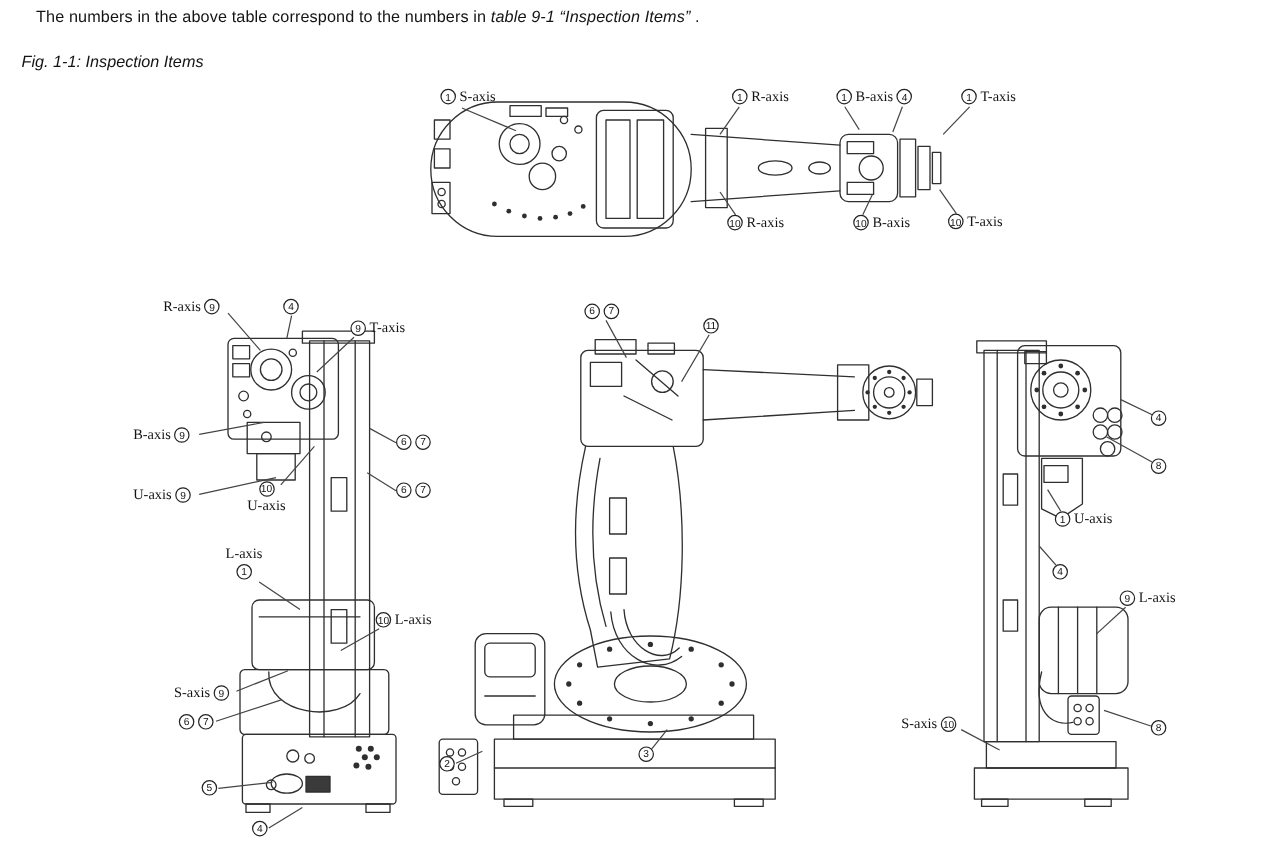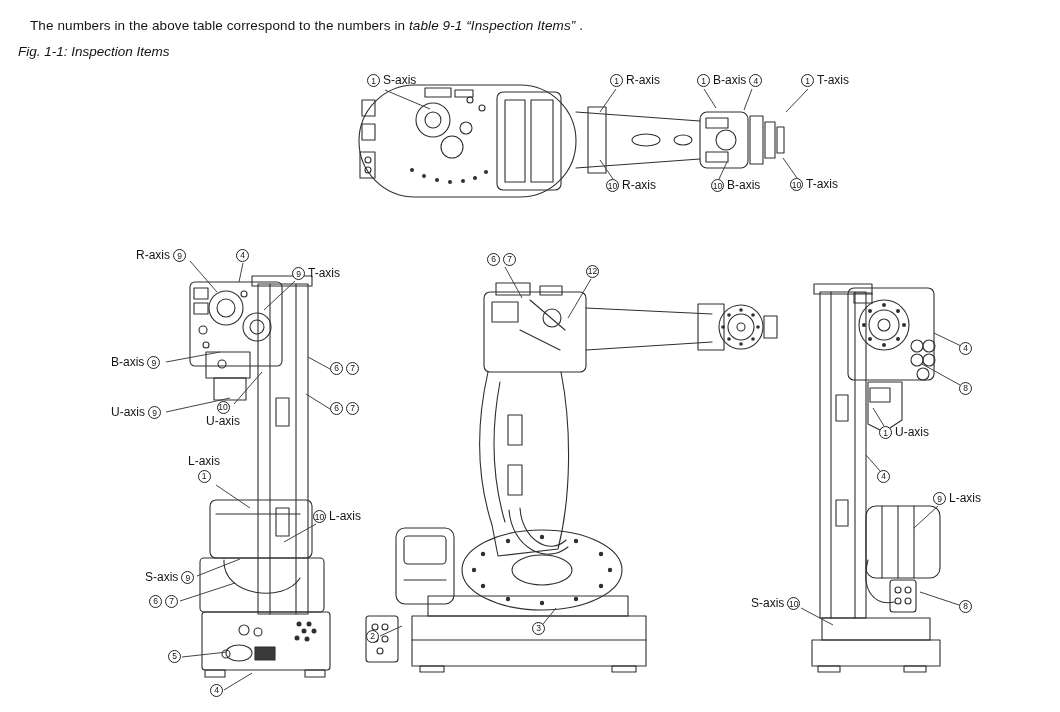--- a/index.html
+++ b/index.html
@@ -6,21 +6,21 @@
   html,body { width:1060px; height:712px; }
   body {
     background:#ffffff;
     font-family:"Liberation Sans", sans-serif;
     color:#141414;
     position:relative;
     overflow:hidden;
   }
   .page { position:absolute; inset:0; }
   .intro {
-    position:absolute; left:30px; top:18px;
+    position:absolute; left:30px; top:6px;
     font-size:13.5px; letter-spacing:0.1px;
   }
   .intro .it { font-style:italic; }
   .caption {
     position:absolute; left:18px; top:44px;
     font-size:13.5px; font-style:italic;
   }
   .figure { position:absolute; left:0; top:0; width:1060px; height:712px; }
   svg.art { position:absolute; left:0; top:0; }
   #leader-lines line { stroke:#444; stroke-width:1; }
@@ -29,21 +29,21 @@
     display:flex; flex-direction:row; align-items:center; gap:3px;
     font-size:12px; line-height:1.15; white-space:nowrap; color:#141414;
   }
   .callout.stack { flex-direction:column; align-items:center; gap:1px; }
   .circ {
     display:inline-flex; align-items:center; justify-content:center;
     width:13px; height:13px; min-width:13px;
     border:1px solid #222; border-radius:50%;
     font-size:8.5px; line-height:1; background:#fff;
   }
-  .axis-text { background:transparent; }
+  .axis-text { background:transparent;font-family:Liberation Serif, serif; }
 </style>
 </head>
 <body>
 
 <div class="page">
 
   <p class="intro"><span>The numbers in the above table correspond to the numbers in </span><span class="it">table 9-1  “Inspection Items”</span><span> .</span></p>
 
   <p class="caption">Fig. 1-1: Inspection Items</p>
 
@@ -361,21 +361,21 @@
         <span class="circ">5</span>
       </div>
       <div class="callout" style="left: 210px; top: 684px;">
         <span class="circ">4</span>
       </div>
       <div class="callout" style="left: 487px; top: 253px;">
         <span class="circ">6</span>
         <span class="circ">7</span>
       </div>
       <div class="callout" style="left: 586px; top: 265px;">
-        <span class="circ">12</span>
+        <span class="circ">11</span>
       </div>
       <div class="callout" style="left: 366px; top: 630px;">
         <span class="circ">2</span>
       </div>
       <div class="callout" style="left: 532px; top: 622px;">
         <span class="circ">3</span>
       </div>
       <div class="callout" style="left: 959px; top: 342px;">
         <span class="circ">4</span>
       </div>

